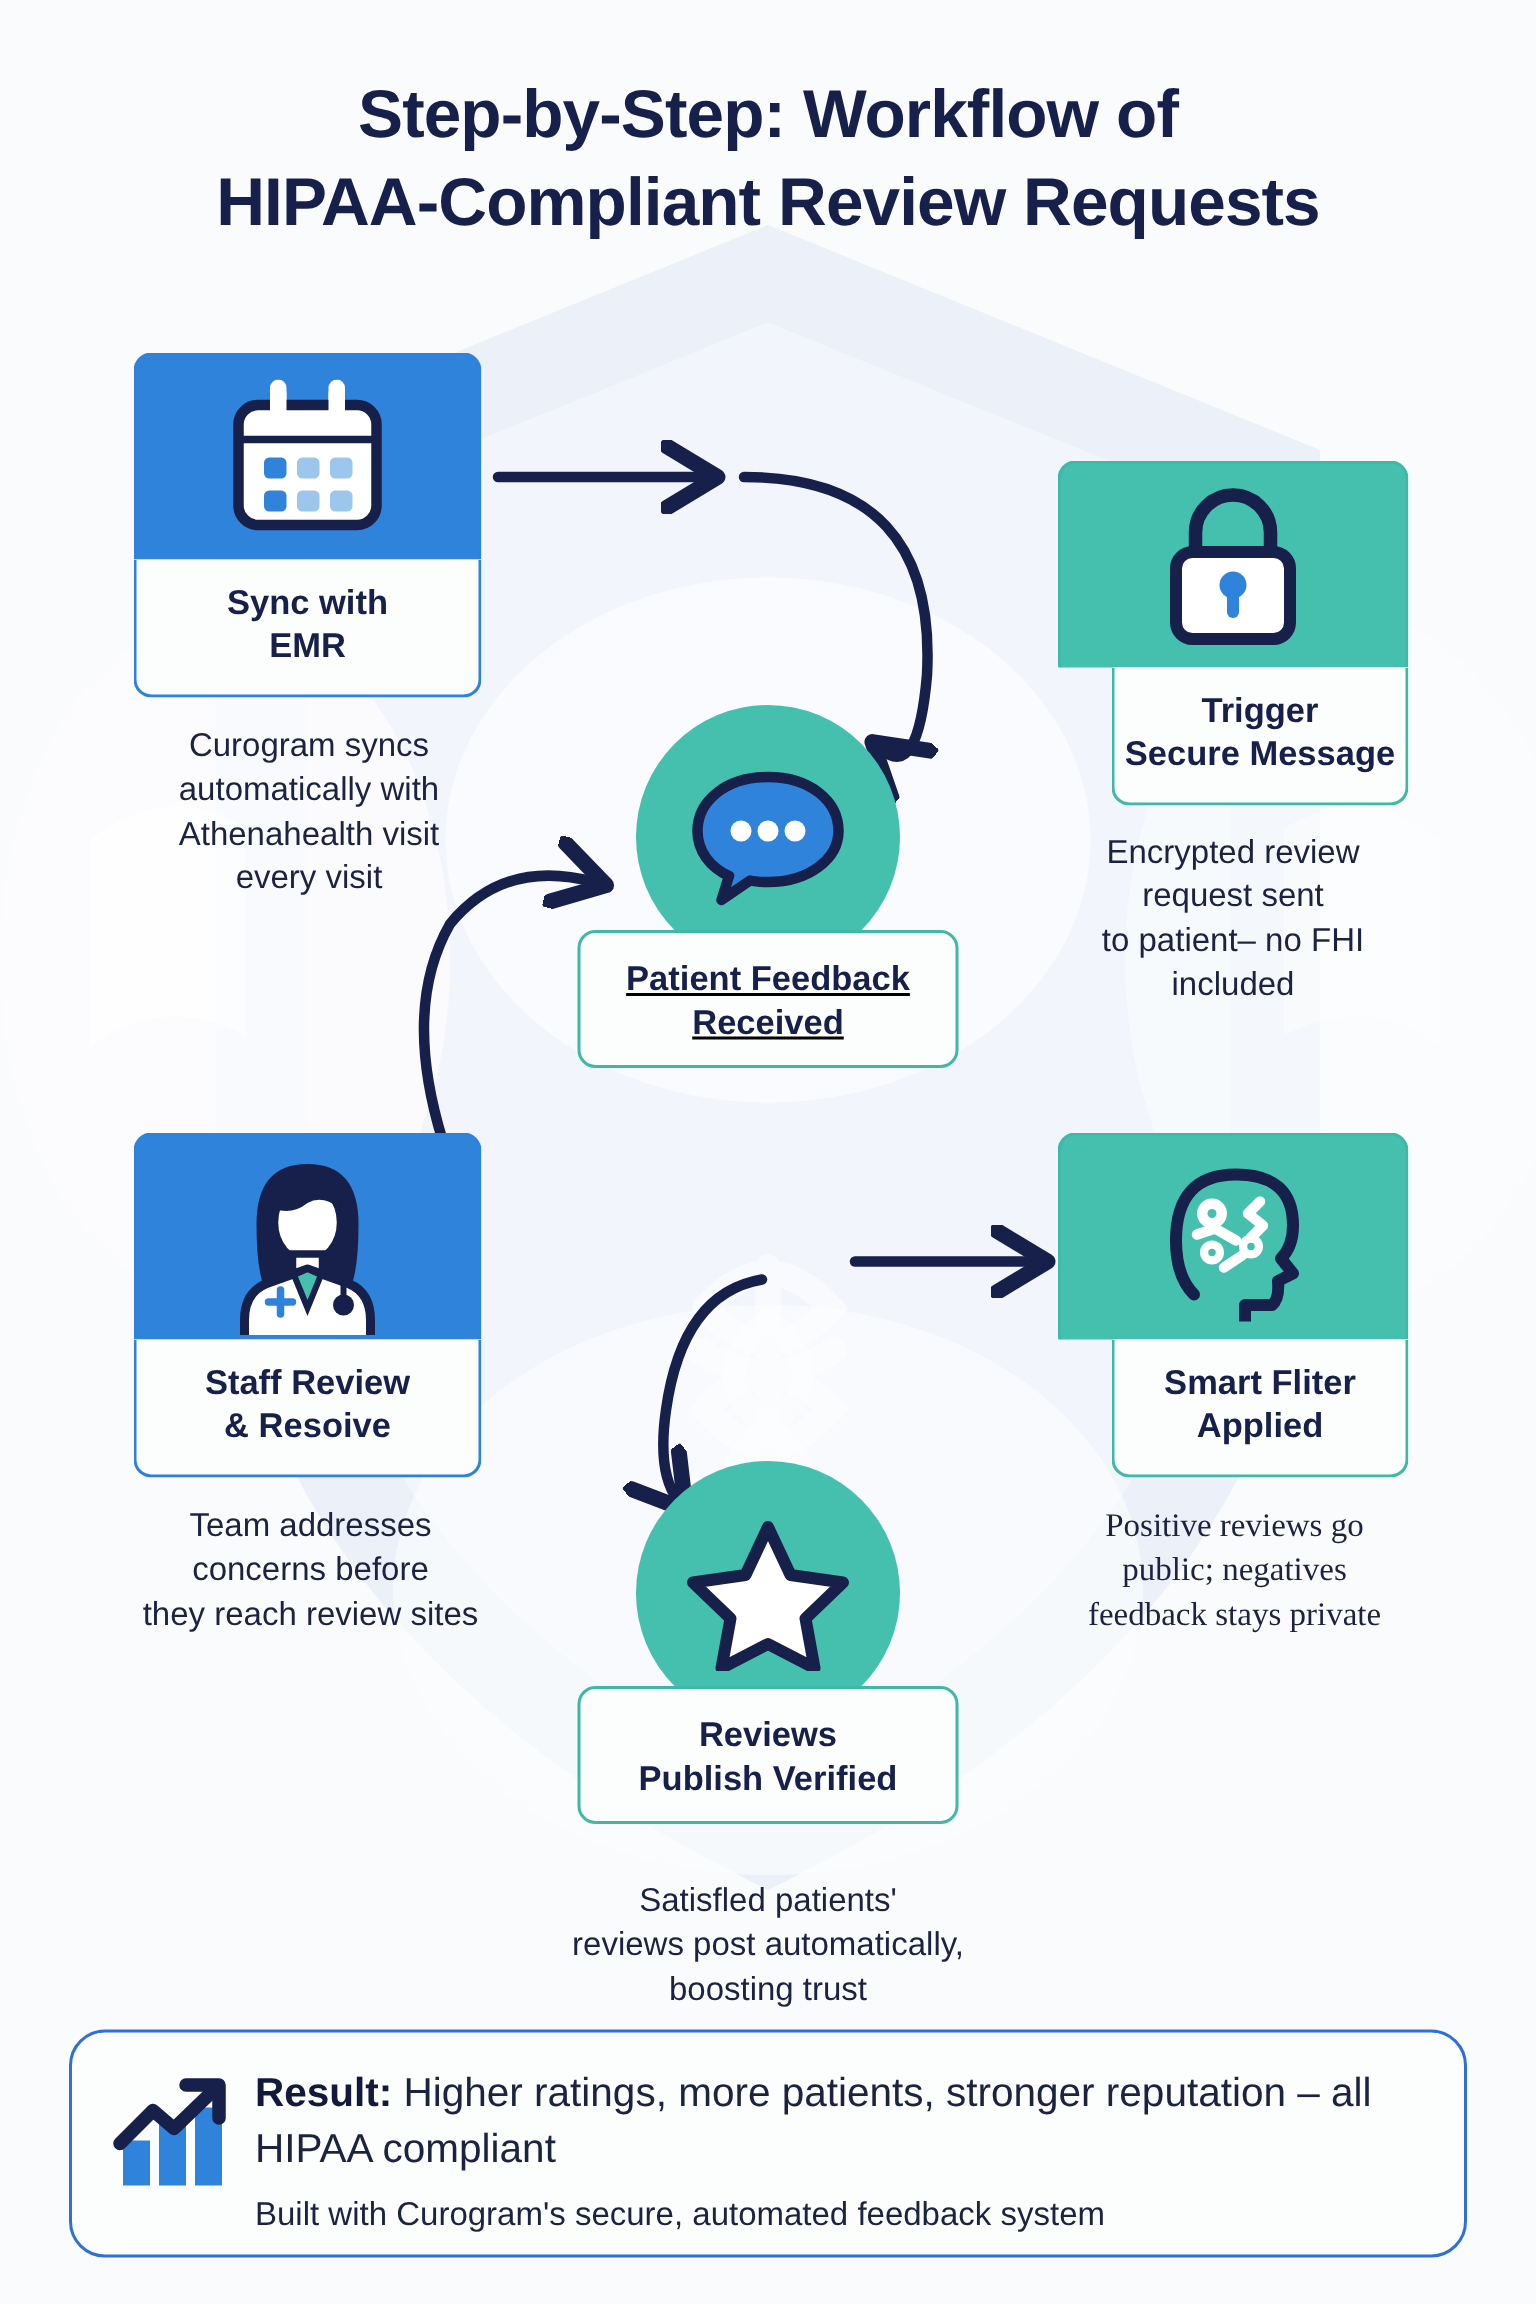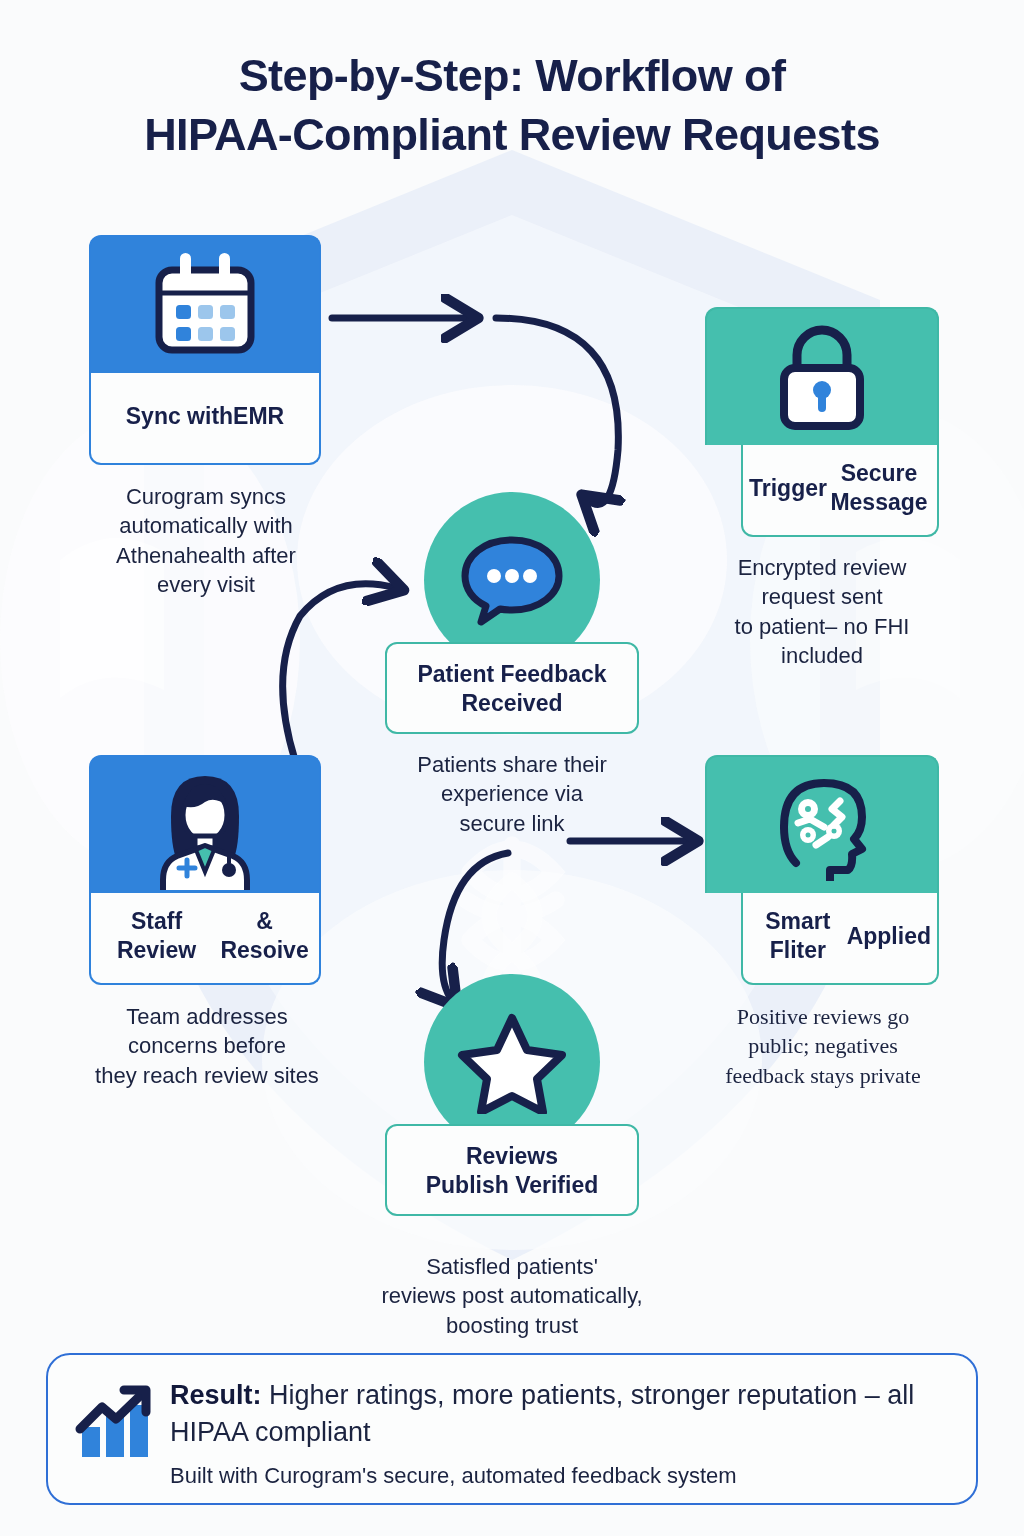--- a/index.html
+++ b/index.html
@@ -32,21 +32,21 @@
   .card.blue .head { background: #3083DB; }
   .card.teal .head { background: #45BFAE; }
   .card .label {
     background: #FCFDFD;
     border-radius: 0 0 12px 12px;
     padding: 14px 6px 18px;
     text-align: center;
     font-size: 23px; font-weight: bold; line-height: 1.26;
     color: #17204A;
     min-height: 92px;
-    display: flex; flex-direction: row; align-items: center; justify-content: center;
+    display: flex; flex-direction: column; align-items: center; justify-content: center;
   }
   .card.blue .label { border: 2.5px solid #2F82DC; border-top: none; }
   .card.teal .label { border: 2.5px solid #3FB8A6; border-top: none; margin-left: 36px; }
   .card.blue .head { border: 2.5px solid #2F82DC; border-bottom: none; }
   .card.teal .head { border: 2.5px solid #3FB8A6; border-bottom: none; }
   .card .label .ln { display: block; }
 
   
   .circ-node { position: absolute; width: 254px; }
   .circ-node .circle {
@@ -174,21 +174,21 @@
       </svg>
     </div>
     <div class="label">
       <span class="ln">Sync with</span>
       <span class="ln">EMR</span>
     </div>
   </div>
   <div class="desc" style="left:60px; top:482px; width:292px;">
     <span class="ln">Curogram syncs</span>
     <span class="ln">automatically   with</span>
-    <span class="ln">Athenahealth after</span>
+    <span class="ln">Athenahealth visit</span>
     <span class="ln">every visit</span>
   </div>
 
   <div class="card teal" style="left:705px; top:307px; width:234px;">
     <div class="head">
       <svg width="104" height="110" viewBox="0 0 104 110">
         <path d="M27 48 V33 a25 25 0 0 1 50 0 V48" fill="none" stroke="#17204A" stroke-width="9" stroke-linecap="round"></path>
         <rect x="14" y="46" width="76" height="58" rx="11" fill="#FFFFFF" stroke="#17204A" stroke-width="8"></rect>
         <circle cx="52" cy="68" r="9" fill="#3083DB"></circle>
         <rect x="48" y="72" width="8" height="18" rx="4" fill="#3083DB"></rect>
@@ -199,38 +199,33 @@
       <span class="ln">Secure Message</span>
     </div>
   </div>
   <div class="desc" style="left:676px; top:553px; width:292px;">
     <span class="ln">Encrypted review</span>
     <span class="ln">request sent</span>
     <span class="ln">to patient– no FHI</span>
     <span class="ln">included</span>
   </div>
 
-  <div class="circ-node" style="left:385px; top:492px; width:254px;">
+  <div class="circ-node" style="left:385px; top:470px; width:254px;text-decoration:underline;">
     <div class="circle">
       <svg width="106" height="96" viewBox="0 0 106 96">
         <path d="M53 8 C25 8 6 24 6 44 C6 57 14 68 27 74 L22 90 L41 77 C45 78 49 78 53 78 C81 78 100 62 100 44 C100 24 81 8 53 8 Z" fill="#3083DB" stroke="#17204A" stroke-width="7" stroke-linejoin="round"></path>
         <circle cx="35" cy="44" r="7" fill="#FFFFFF"></circle>
         <circle cx="53" cy="44" r="7" fill="#FFFFFF"></circle>
         <circle cx="71" cy="44" r="7" fill="#FFFFFF"></circle>
       </svg>
     </div>
     <div class="pill">
       <span class="ln">Patient Feedback</span>
       <span class="ln">Received</span>
     </div>
-  </div>
-  <div class="desc" style="left:366px; top:750px; width:292px;">
-    <span class="ln">Patients share their</span>
-    <span class="ln">experience via</span>
-    <span class="ln">secure link</span>
   </div>
 
   <div class="card blue" style="left:89px; top:755px;">
     <div class="head">
       <svg width="128" height="130" viewBox="0 0 128 130">
 
         <path d="M30 56 q0 -40 34 -40 q34 0 34 40 q0 32 -6 44 l-56 0 q-6 -12 -6 -44 Z" fill="#17204A"></path>
 
         <ellipse cx="64" cy="55" rx="22" ry="26" fill="#FFFFFF" stroke="#17204A" stroke-width="5"></ellipse>
 

